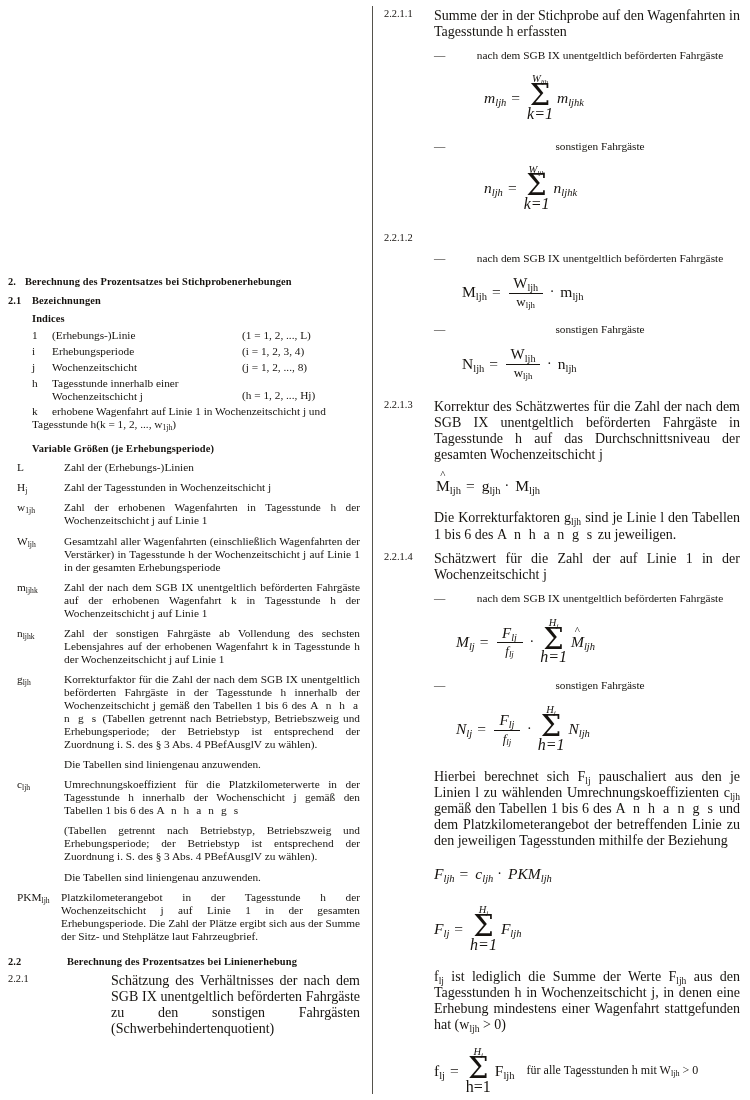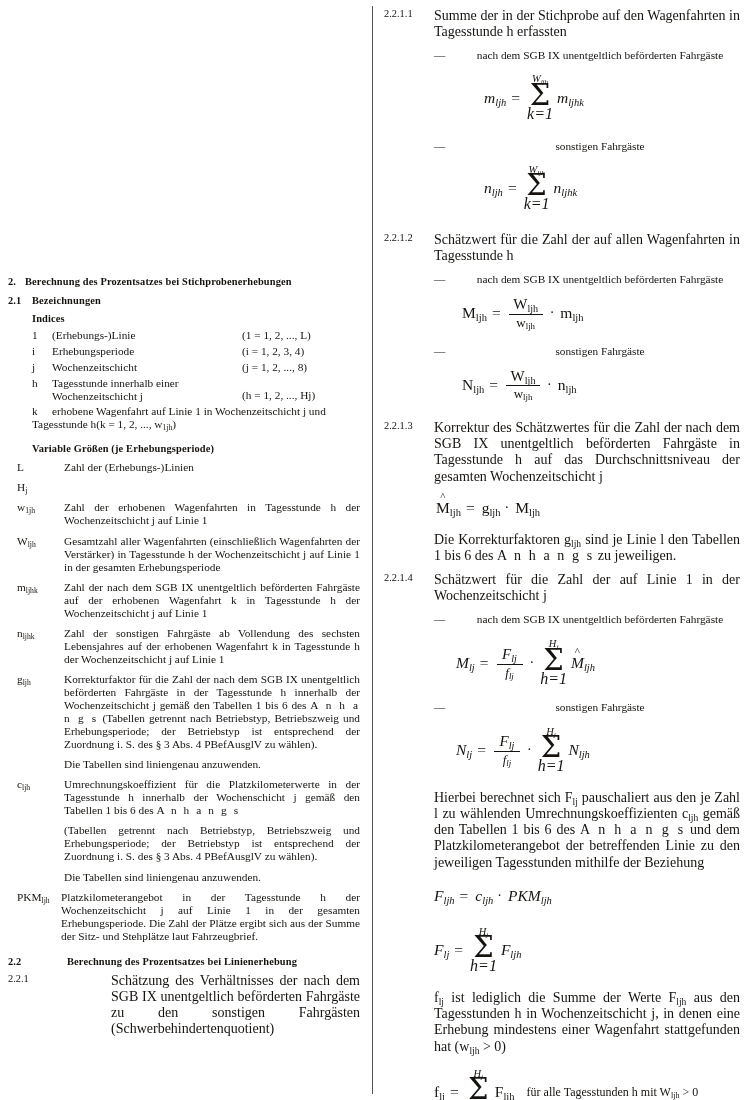--- a/index.html
+++ b/index.html
@@ -187,20 +187,21 @@
 
     <div style="margin-left:13px; margin-top:2px;">
 
       <div class="var-row">
         <span class="var-sym"><span>L</span></span>
         <span class="var-desc nj">Zahl der (Erhebungs-)Linien</span>
       </div>
 
       <div class="var-row">
         <span class="var-sym"><span>H</span><sub>j</sub></span>
+        <span class="var-desc nj">Zahl der Tagesstunden in Wochenzeitschicht j</span>
       </div>
 
       <div class="var-row">
         <span class="var-sym"><span>w</span><sub>1jh</sub></span>
         <span class="var-desc">Zahl der erhobenen Wagenfahrten in Tagesstunde h der Wochenzeitschicht j auf Linie 1</span>
       </div>
 
       <div class="var-row">
         <span class="var-sym"><span>W</span><sub>ljh</sub></span>
         <span class="var-desc">Gesamtzahl aller Wagenfahrten (einschließlich Wagenfahrten der Verstärker) in Tagesstunde h der Wochenzeitschicht j auf Linie 1 in der gesamten Erhebungsperiode</span>
@@ -293,21 +294,20 @@
       <span class="sigma-grp">
         <span class="sigma-top"><span>W</span><sub>ljh</sub></span>
         <span class="sigma-big">Σ</span>
         <span class="sigma-bot">k=1</span>
       </span>
       <span class="rhs"><span>n</span><sub>ljhk</sub></span>
     </div>
 
     <div class="row" style="margin-top:20px;">
       <span class="n-r">2.2.1.2</span>
-      <span class="body-txt" style="flex:1 1 auto;">Schätzwert für die Zahl der auf allen Wagenfahrten in Tagesstunde h</span>
     </div>
 
     <div class="dash-row" style="margin-left:50px;">
       <span class="dash">—</span>
       <span class="dash-txt">nach dem SGB IX unentgeltlich beförderten Fahrgäste</span>
     </div>
 
     <div class="formula up" style="margin-left:78px; margin-top:11px;">
       <span class="lhs"><span>M</span><sub>ljh</sub></span>
       <span class="eq">=</span>
@@ -397,21 +397,21 @@
       <span class="dotop">·</span>
       <span class="sigma-grp">
         <span class="sigma-top"><span>H</span><sub>j</sub></span>
         <span class="sigma-big">Σ</span>
         <span class="sigma-bot">h=1</span>
       </span>
       <span class="rhs"><span>N</span><sub>ljh</sub></span>
     </div>
 
     <div class="body-txt" style="margin-left:50px; margin-top:16px;">
-      <span>Hierbei berechnet sich F</span><sub>lj</sub><span> pauschaliert aus den je Zahl l zu wählenden Umrechnungskoeffizienten c</span><sub>ljh</sub><span> gemäß den Tabellen 1 bis 6 des </span><span class="sp">A n h a n g s</span><span> und dem Platzkilometerangebot der betreffenden Linie zu den jeweiligen Tagesstunden mithilfe der Beziehung</span>
+      <span>Hierbei berechnet sich F</span><sub>lj</sub><span> pauschaliert aus den je Linien l zu wählenden Umrechnungskoeffizienten c</span><sub>ljh</sub><span> gemäß den Tabellen 1 bis 6 des </span><span class="sp">A n h a n g s</span><span> und dem Platzkilometerangebot der betreffenden Linie zu den jeweiligen Tagesstunden mithilfe der Beziehung</span>
     </div>
 
     <div class="formula" style="margin-left:50px; margin-top:16px;">
       <span class="lhs"><span>F</span><sub>ljh</sub></span>
       <span class="eq">=</span>
       <span class="rhs"><span>c</span><sub>ljh</sub></span>
       <span class="dotop">·</span>
       <span class="rhs"><span>PKM</span><sub>ljh</sub></span>
     </div>
 

